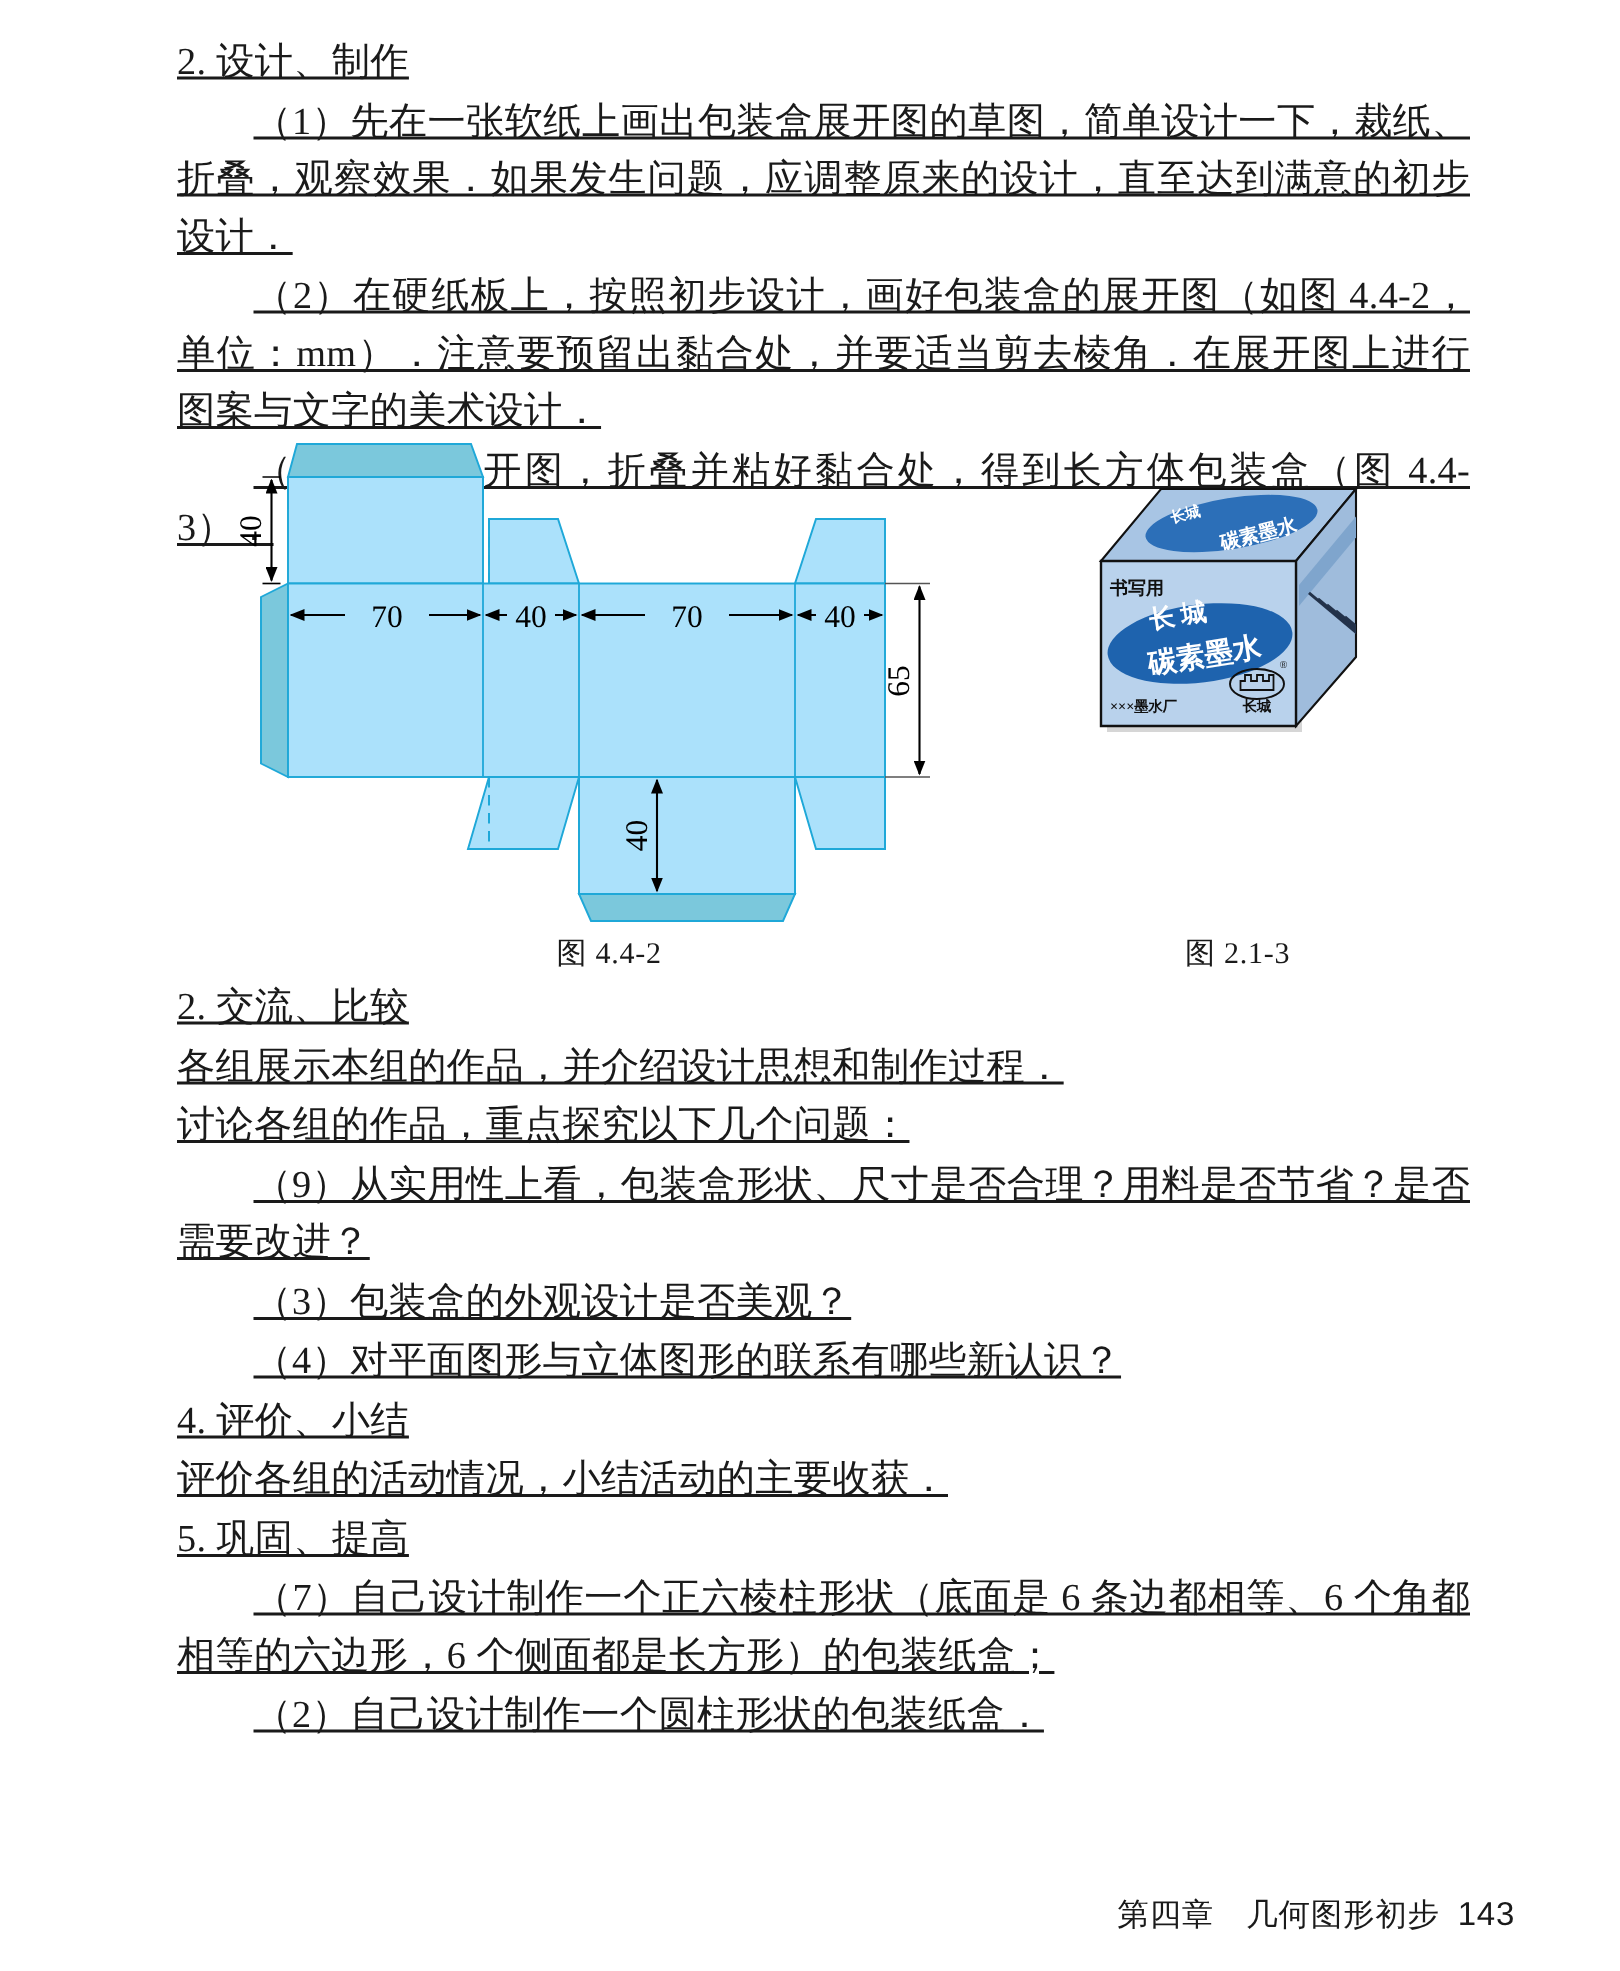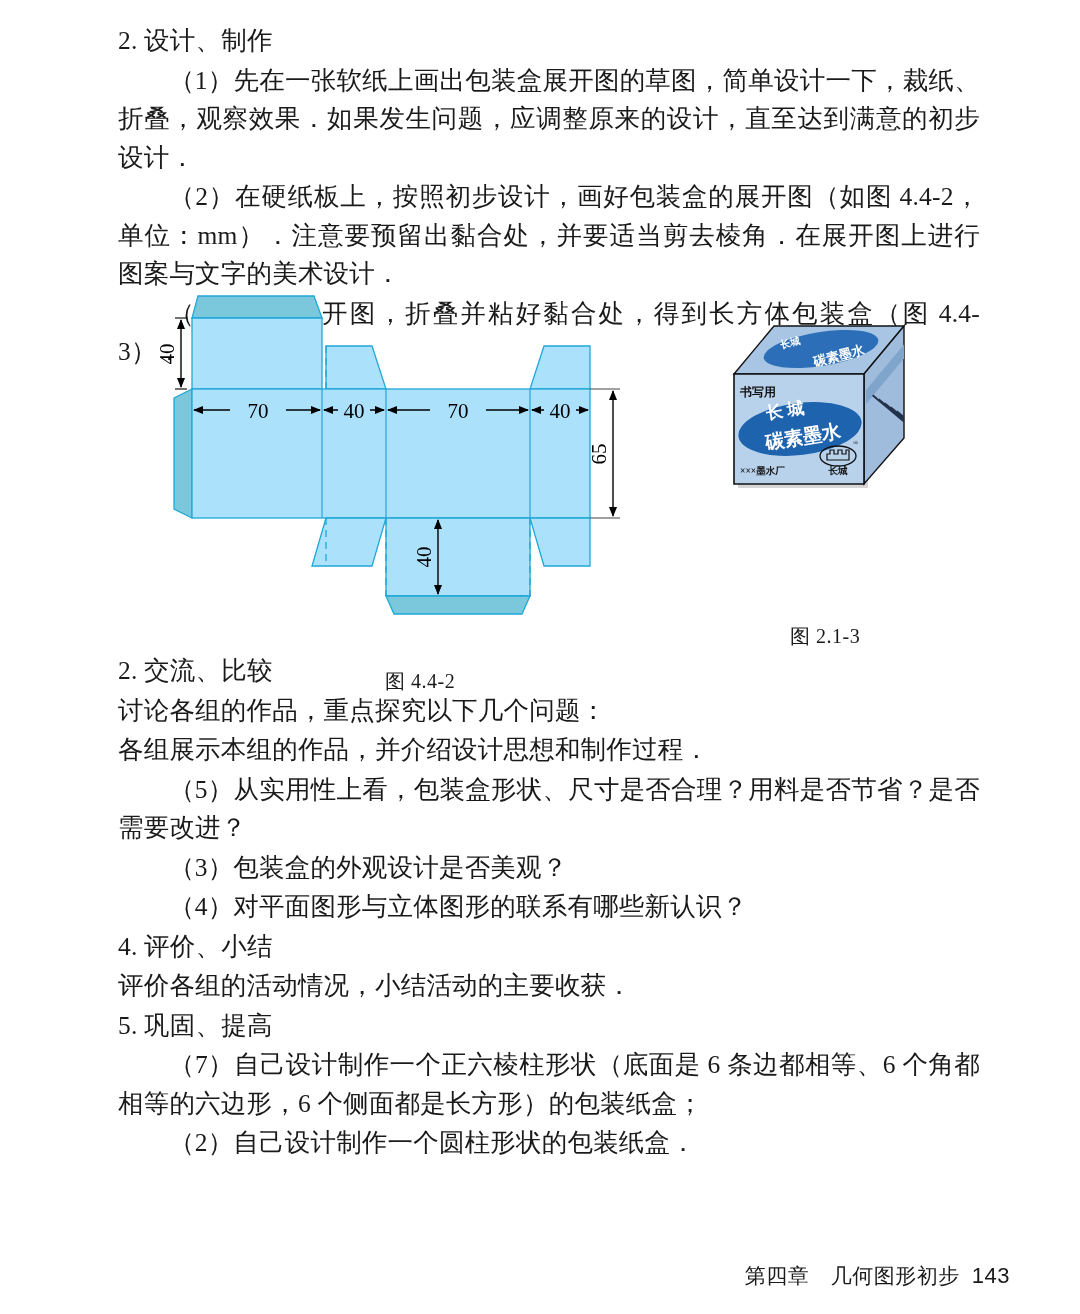--- a/index.html
+++ b/index.html
@@ -19,20 +19,21 @@
     position: absolute;
     inset: 0;
   }
 
   
   .content {
     position: absolute;
     left: 118px;
     top: 22px;
     width: 862px;
+    text-decoration: underline;
   }
   p.para {
     margin: 0 0 1px 0;
     font-size: 25.5px;
     line-height: 38.5px;
     text-align: justify;
     text-justify: inter-ideograph;
     letter-spacing: 0.2px;
   }
   p.indent  { text-indent: 2em; }
@@ -46,21 +47,21 @@
     height: 360px;
   }
   .fig-caption {
     position: absolute;
     font-size: 20px;
     line-height: 20px;
     letter-spacing: 0.5px;
     white-space: nowrap;
     font-family: "Liberation Serif", serif;
   }
-  #cap-net { left: 385px; top: 340px; margin-top: 45px; }
+  #cap-net { left: 371px; top: 340px; }
   #cap-box { left: 790px; top: 340px; }
 
   .net-wrap {
     position: absolute;
     left: 152px;
     top: 0px;
     width: 500px;
     height: 335px;
   }
   .box-wrap {
@@ -234,23 +235,23 @@
         </g>
       </svg>
     </div>
 
     <div class="fig-caption" id="cap-net">图 4.4-2</div>
     <div class="fig-caption" id="cap-box">图 2.1-3</div>
   </div>
 
   <div class="content" style="top:652px;">
     <p class="para">2. 交流、比较</p>
+    <p class="para">各组展示本组的作品，并介绍设计思想和制作过程．</p>
     <p class="para">讨论各组的作品，重点探究以下几个问题：</p>
-    <p class="para">各组展示本组的作品，并介绍设计思想和制作过程．</p>
-    <p class="para indent">（5）从实用性上看，包装盒形状、尺寸是否合理？用料是否节省？是否需要改进？</p>
+    <p class="para indent">（9）从实用性上看，包装盒形状、尺寸是否合理？用料是否节省？是否需要改进？</p>
     <p class="para indent">（3）包装盒的外观设计是否美观？</p>
     <p class="para indent">（4）对平面图形与立体图形的联系有哪些新认识？</p>
     <p class="para">4. 评价、小结</p>
     <p class="para">评价各组的活动情况，小结活动的主要收获．</p>
     <p class="para">5. 巩固、提高</p>
     <p class="para indent">（7）自己设计制作一个正六棱柱形状（底面是 6 条边都相等、6 个角都相等的六边形，6 个侧面都是长方形）的包装纸盒；</p>
     <p class="para indent">（2）自己设计制作一个圆柱形状的包装纸盒．</p>
   </div>
 
   <div class="footer">

